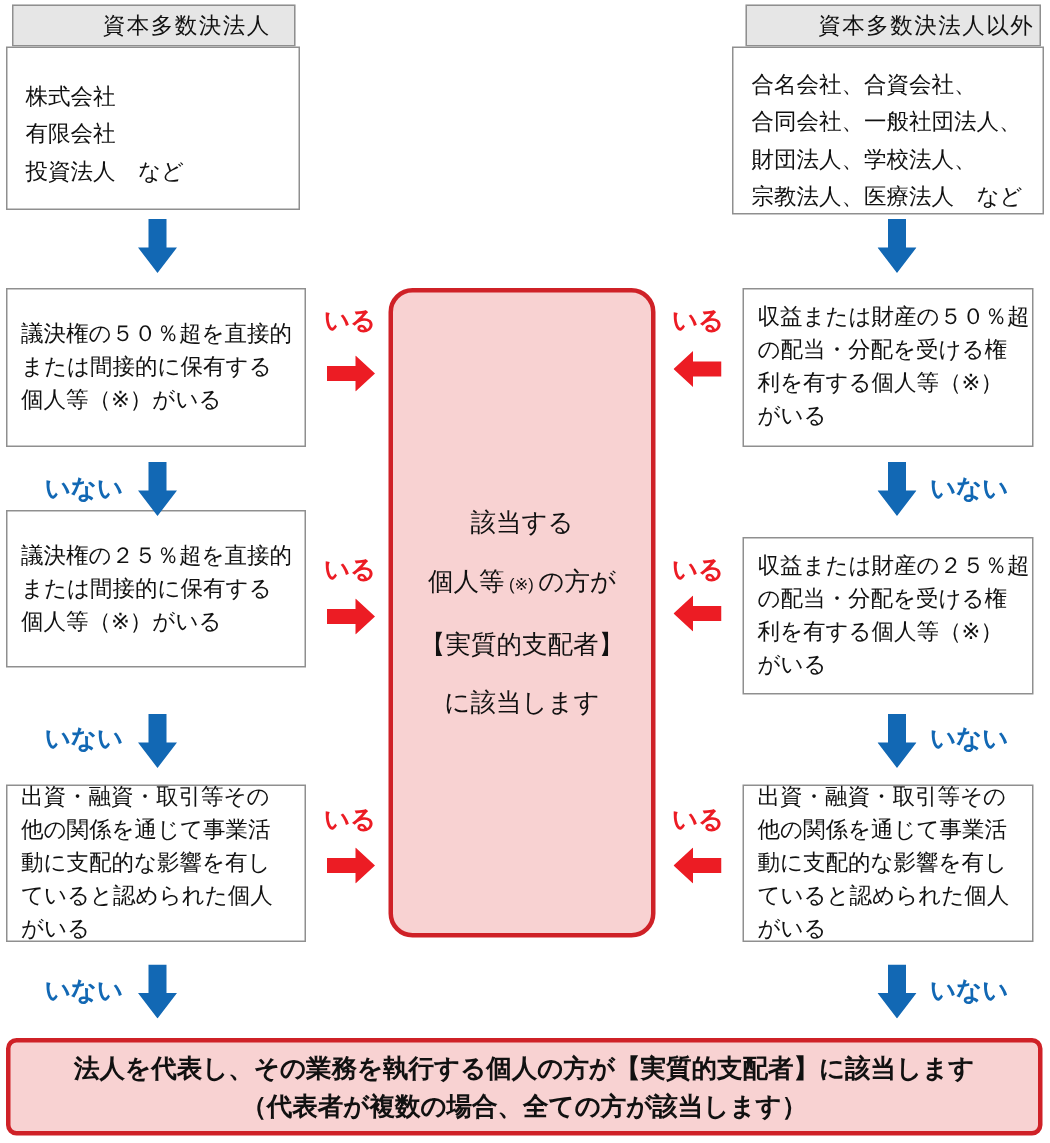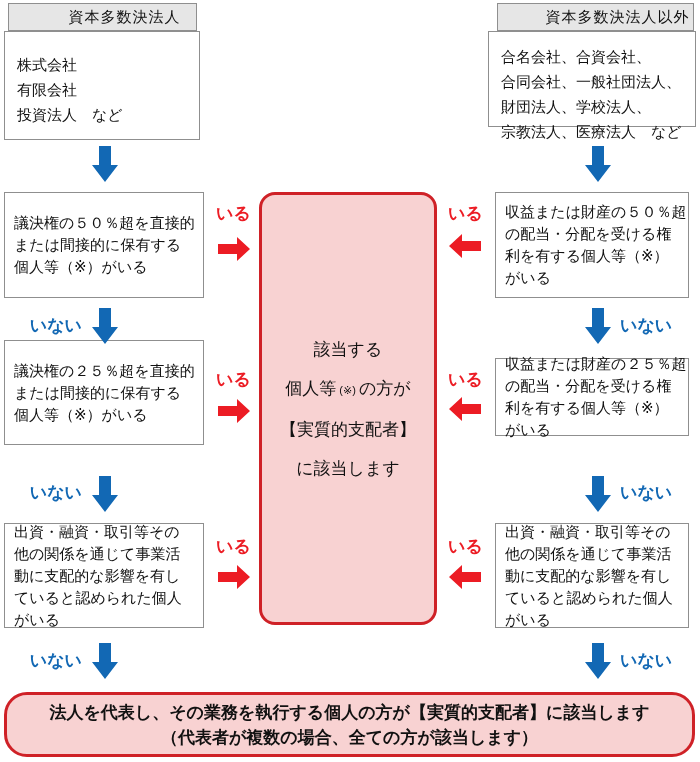--- a/index.html
+++ b/index.html
@@ -49,40 +49,40 @@
     background:var(--pink_fill);
     border:3px solid var(--box_border_red);
   }
   #center-box{
     left:259px;top:192px;width:178px;height:433px;border-radius:16px;
     display:flex;flex-direction:column;align-items:center;justify-content:center;
     font-size:17px;line-height:39px;text-align:center;
   }
   #center-box .small{font-size:11px;margin:0 3px;}
   #bottom-box{
-    left:4px;top:692px;width:691px;height:65px;border-radius:23px;
+    left:4px;top:692px;width:691px;height:65px;border-radius:7px;
     display:flex;align-items:center;justify-content:center;
     font-size:17px;font-weight:bold;line-height:25px;text-align:center;
     white-space:pre-line;
   }
 
   
   #left-header{left:8px;top:3px;width:189px;height:28px;}
   #left-intro{left:4px;top:31px;width:196px;height:109px;padding:20px 6px 0 12px;}
   #right-header{left:497px;top:3px;width:197px;height:28px;}
-  #right-intro{left:488px;top:31px;width:208px;height:96px;padding:12px 4px 0 12px;}
+  #right-intro{left:488px;top:31px;width:208px;height:112px;padding:12px 4px 0 12px;}
 
   #l-arrow-top{left:92px;top:146px;}
   #r-arrow-top{left:585px;top:146px;}
 
   #l-step-0{left:4px;top:192px;width:200px;height:106px;}
   #l-step-1{left:4px;top:340px;width:200px;height:105px;}
   #l-step-2{left:4px;top:523px;width:200px;height:105px;}
   #r-step-0{left:495px;top:192px;width:194px;height:106px;}
-  #r-step-1{left:495px;top:358px;width:194px;height:78px;}
+  #r-step-1{left:495px;top:358px;width:194px;height:105px;}
   #r-step-2{left:495px;top:523px;width:194px;height:105px;}
 
   #l-yes-label-0{left:216px;top:203px;width:36px;}
   #l-yes-arrow-0{left:218px;top:237px;}
   #l-yes-label-1{left:216px;top:369px;width:36px;}
   #l-yes-arrow-1{left:218px;top:399px;}
   #l-yes-label-2{left:216px;top:536px;width:36px;}
   #l-yes-arrow-2{left:218px;top:565px;}
 
   #r-yes-label-0{left:448px;top:203px;width:36px;}

